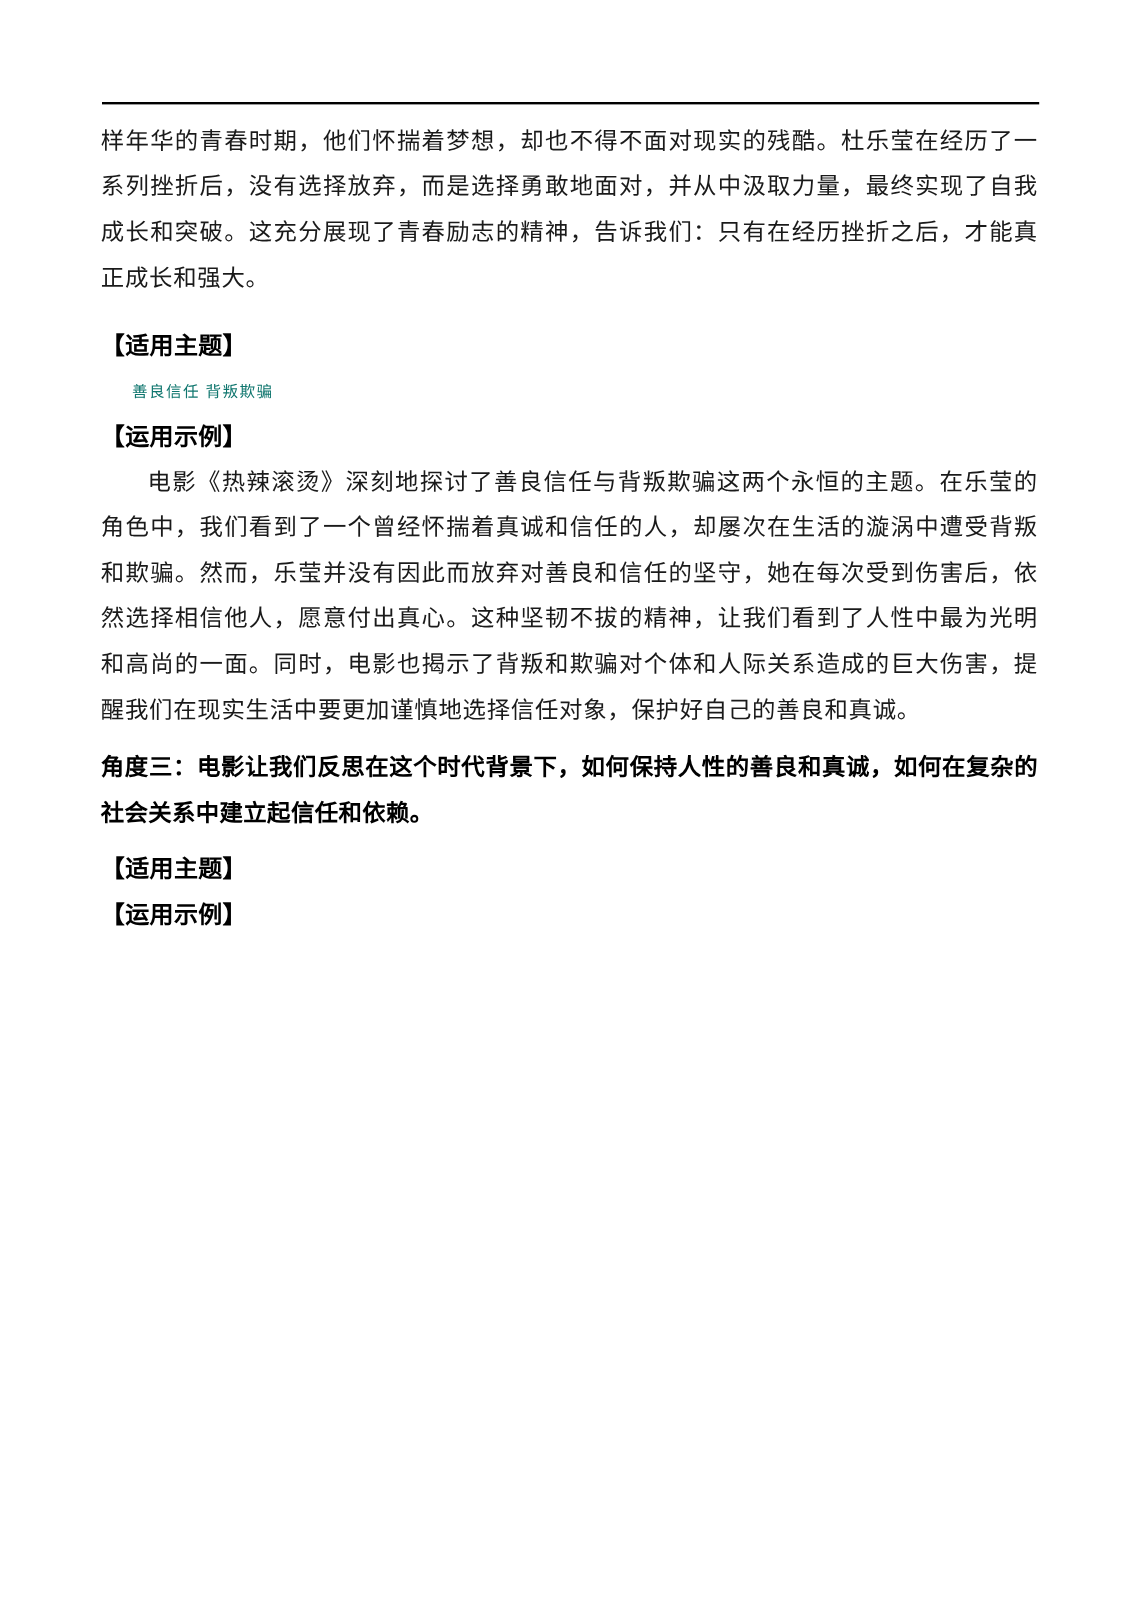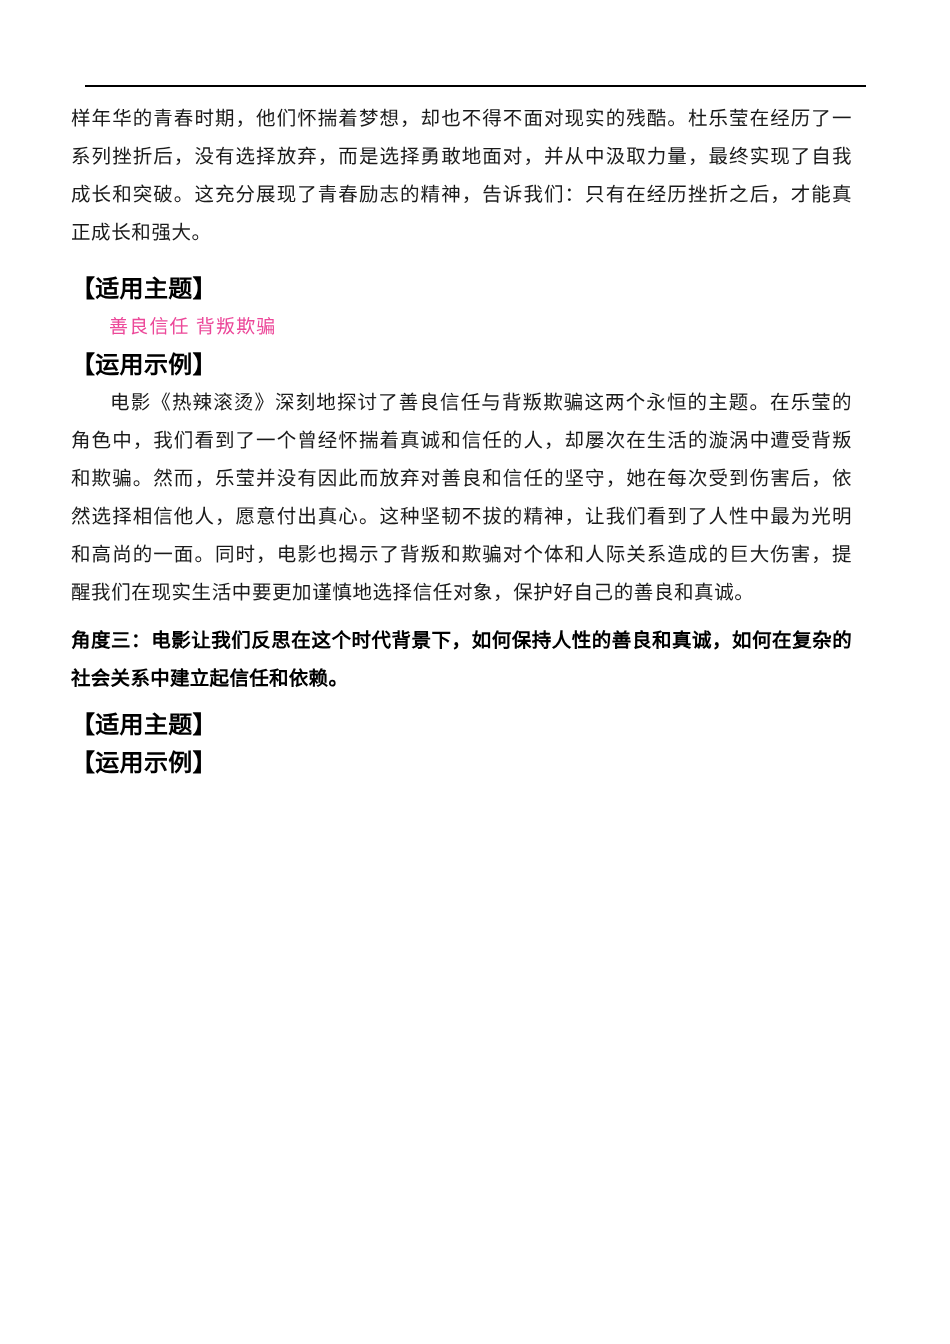--- a/index.html
+++ b/index.html
@@ -29,21 +29,21 @@
     position: absolute;
     left: 85px;
     top: 85px;
     width: 781px;
     height: 0;
     border-top: 2px solid #000000;
   }
 
   .content {
     position: absolute;
-    left: 71px;
+    left: 84px;
     top: 100px;
     width: 781px;
   }
 
   
   .blk {
     margin: 0;
     padding: 0;
     text-align: justify;
     text-justify: inter-ideograph;
@@ -73,35 +73,35 @@
     color: #000000;
     text-indent: 2em;
   }
   .angle-heading.noindent {
     text-indent: 0;
   }
 
   
   .bracket-label {
     font-family: "Liberation Sans", "DejaVu Sans", sans-serif;
-    font-size: 24px;
+    font-size: 20px;
     font-weight: bold;
     line-height: 38px;
     letter-spacing: 0.3px;
     color: #000000;
     text-indent: 0;
   }
 
   
   .theme-keywords {
     font-family: "Liberation Serif", "DejaVu Serif", serif;
-    font-size: 19px;
+    font-size: 13px;
     line-height: 38px;
     letter-spacing: 1.2px;
-    color: #ec4899;
+    color: #0f766e;
     text-indent: 2em;
   }
 
   .sp-sm { height: 9px; }
 </style>
 </head>
 <body>
 
 <div id="page">
 

